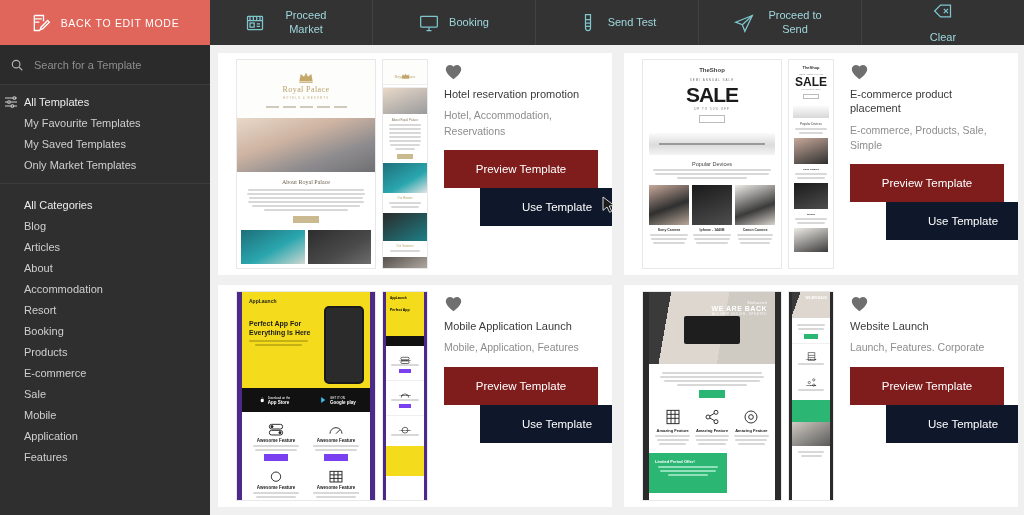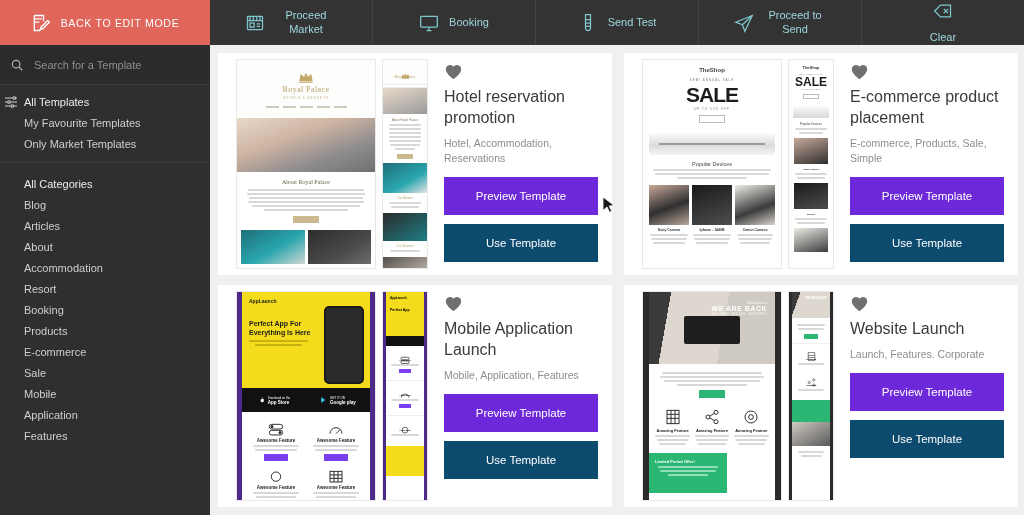--- a/index.html
+++ b/index.html
@@ -137,36 +137,36 @@
     flex: 1 1 auto;
     padding: 10px 14px 10px 12px;
     display: flex; flex-direction: column;
   }
   .heart {
     width: 19px; height: 17px; margin-bottom: 7px;
     cursor: pointer;
   }
   .heart svg { display:block; width:100%; height:100%; }
   .card-title {
-    font-size: 16px; color: #3a3a3a; line-height: 1.3;
+    font-size: 11px; color: #3a3a3a; line-height: 1.3;
     margin-bottom: 7px; font-weight: 400;
   }
   .card-tags {
     font-size: 10.5px; color: #8d8d8d; line-height: 1.45;
     margin-bottom: 11px;
   }
   .btn {
     height: 38px; width: 100%;
     display: flex; align-items: center; justify-content: center;
     font-size: 11.5px; cursor: pointer;
     border: none;
     font-family: "Liberation Sans", sans-serif;
   }
-  .btn-preview { background: #6d28d9; color: #ffffff; margin-bottom: 9px; }
-  .btn-use { background: #0c4a6e; color: #ffffff; }
+  .btn-preview { background: #7f1d1d; color: #ffffff; }
+  .btn-use { background: #0f172a; color: #ffffff; margin-left: 36px; }
 
   
   .mini { position: absolute; inset: 0; background: #fff; }
   .mini * { box-sizing: border-box; }
   .ln { background: #d8d8d8; height: 2px; border-radius: 1px; margin: 2px auto; }
 
   
   .hot-head { background:#fdfdfb; padding:9px 0 6px; text-align:center; }
   .hot-logo { font-size:8px; color:#b9a06a; letter-spacing:.4px; font-family:"Liberation Serif", serif;}
   .hot-sub { font-size:3px; color:#c3b184; letter-spacing:1px; margin-top:2px;}
@@ -317,20 +317,23 @@
             <circle cx="9" cy="12" r="2"></circle>
             <circle cx="14" cy="18" r="2"></circle>
         </svg>
       </span>
       <span>All Templates</span>
     </div>
     <div class="nav-item">
       <span>My Favourite Templates</span>
     </div>
     <div class="nav-item">
+      <span>My Saved Templates</span>
+    </div>
+    <div class="nav-item">
       <span>Only Market Templates</span>
     </div>
   </div>
 
   <div class="nav-group second">
     <div class="nav-item strong">
         <span>All Categories</span>
       </div>
     <div class="nav-item">
         <span>Blog</span>

